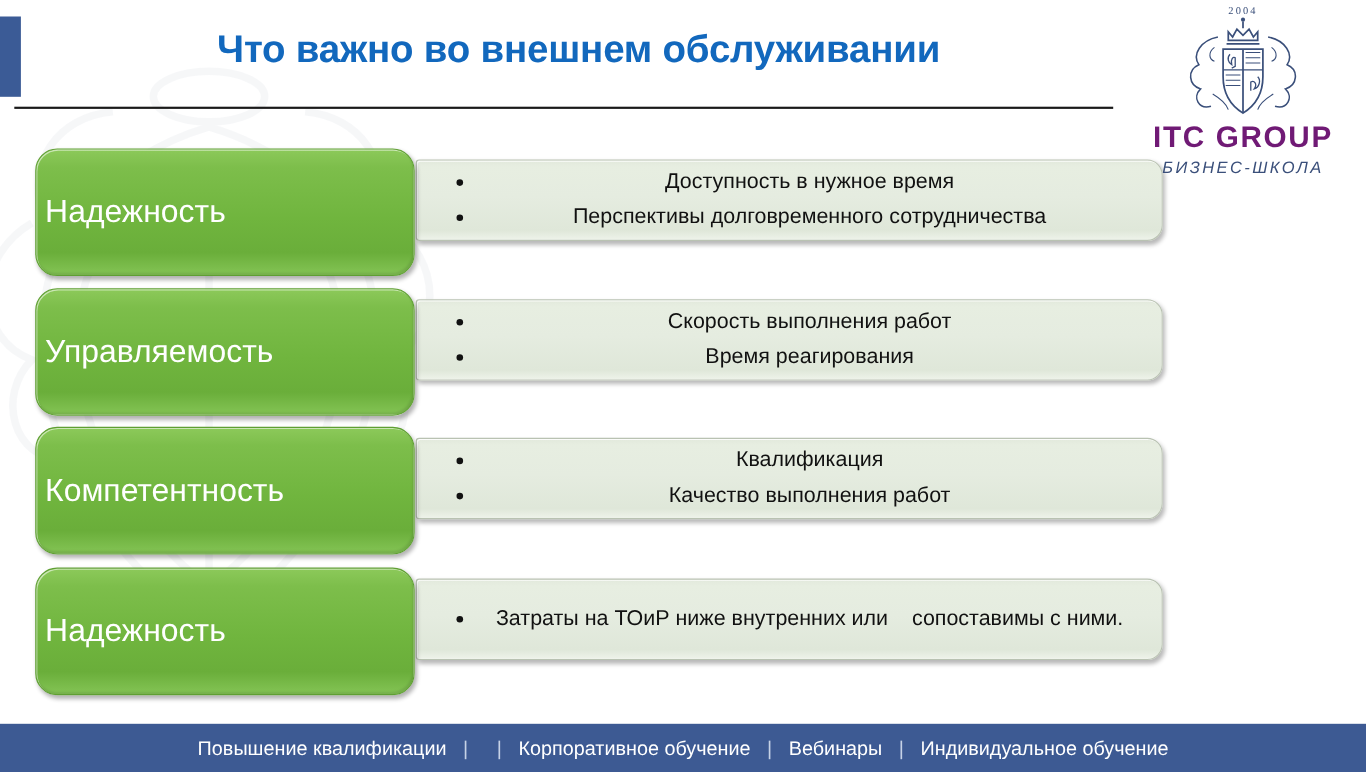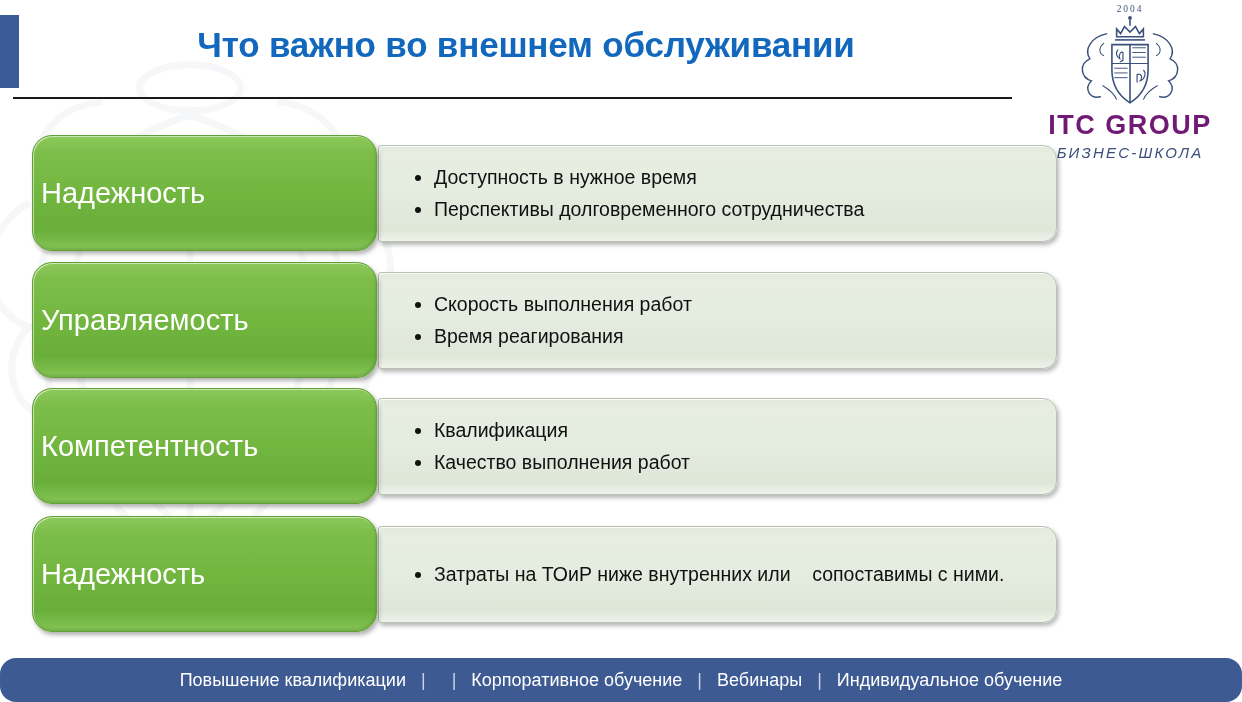--- a/index.html
+++ b/index.html
@@ -150,37 +150,38 @@
     font-weight: normal;
     padding: 0 8px;
   }
 
   
   .panel {
     position: absolute;
     left: 378px;
     top: 10px;
     width: 679px;
-    height: 97px;
+    height: 74px;
     border-radius: 3px 14px 14px 3px;
     background: linear-gradient(to bottom,
                 #e2e9dc 0%,
                 #e7eee1 8%,
                 #e5ece0 45%,
                 #dfe7d9 88%,
                 #eef3ea 100%);
     border: 1px solid #b9c2b2;
     box-shadow: inset 1px 1px 0 rgba(255,255,255,0.85),
                 2px 3px 4px rgba(0,0,0,0.28);
     box-sizing: border-box;
     display: flex;
     flex-direction: column;
     justify-content: center;
     padding: 0 18px 0 29px;
     z-index: 2;
+    text-align: center;
   }
   .panel ul {
     margin: 0;
     padding: 0 0 0 22px;
     list-style: none;
   }
   .panel li {
     position: relative;
     color: #111111;
     font-size: 19.5px;
@@ -204,21 +205,20 @@
     position: absolute;
     left: 0;
     bottom: 0;
     width: 1242px;
     height: 44px;
     background: #3d5a93;
     z-index: 6;
     display: flex;
     align-items: center;
     justify-content: center;
-    border-radius: 16px;
   }
   .footer-inner {
     display: flex;
     align-items: center;
     gap: 0;
     color: #ffffff;
     font-size: 18px;
     line-height: 1;
     white-space: nowrap;
   }

